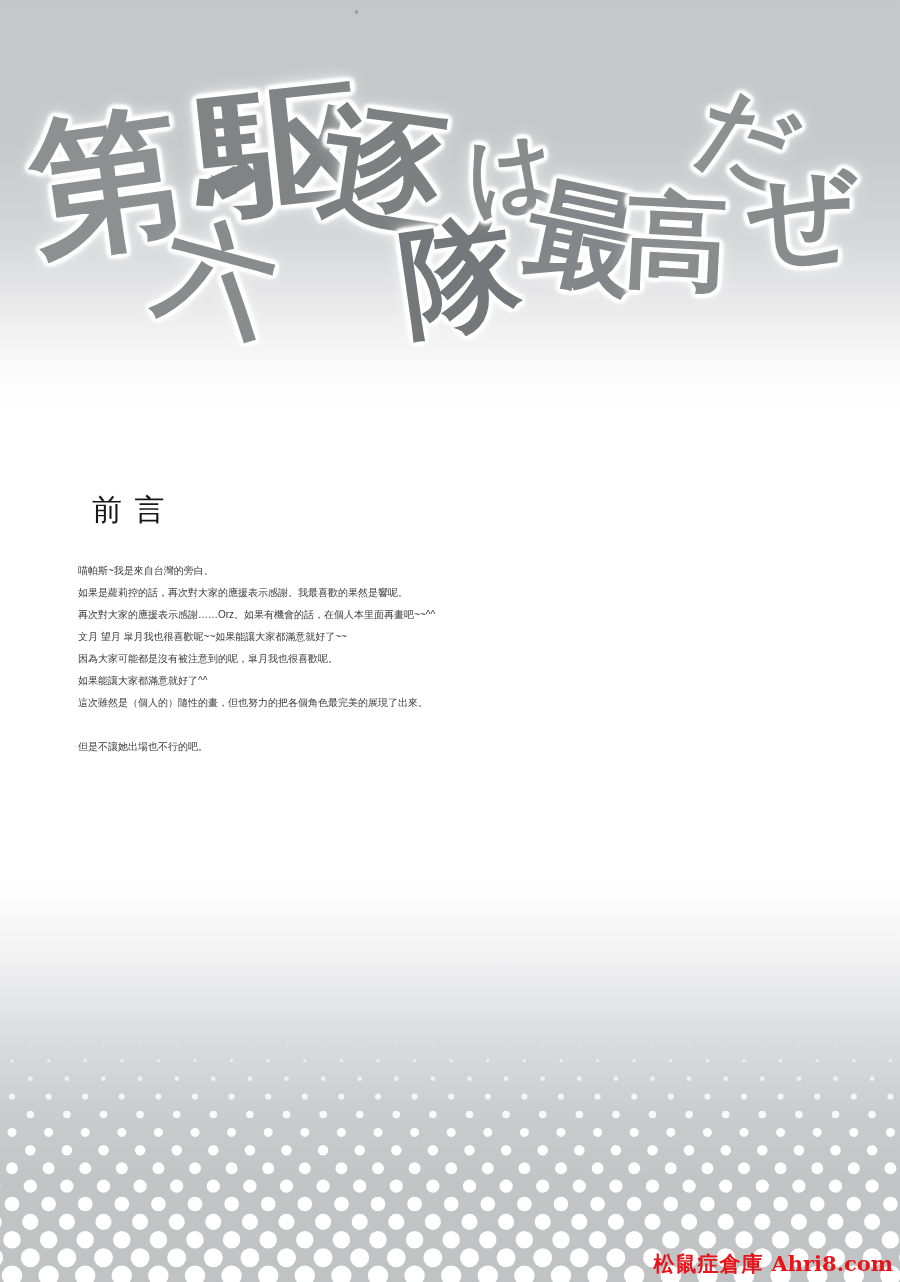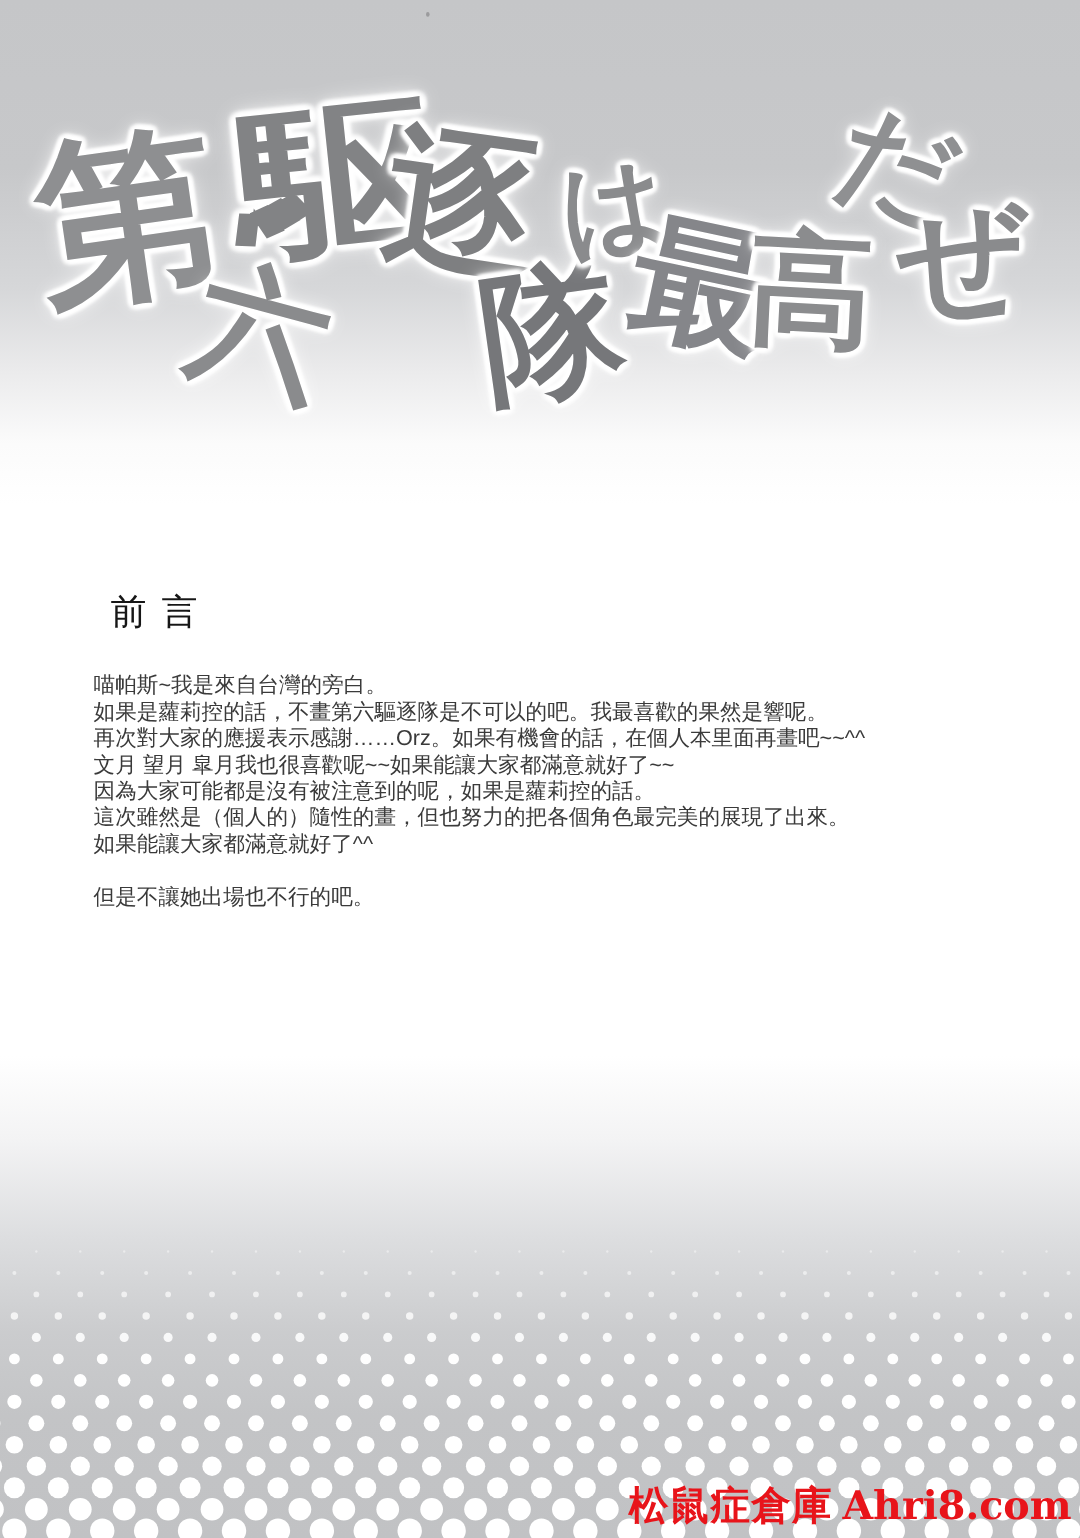--- a/index.html
+++ b/index.html
@@ -37,29 +37,29 @@
   
   .speck{position:absolute;left:355px;top:10px;width:3px;height:4px;border-radius:50%;
     background:#9b9b9d;z-index:1;}
   
   .preface{position:absolute;left:0;top:0;z-index:3;}
   .preface-heading{
     position:absolute;left:92px;top:490px;margin:0;
     font-size:30px;font-weight:normal;color:#161616;letter-spacing:0.42em;white-space:nowrap;
   }
   .preface-body{position:absolute;left:78px;top:560px;width:740px;}
-  .pline{font-size:18px;line-height:22px;color:#3a3a3a;white-space:nowrap;}
+  .pline{font-size:10px;line-height:22px;color:#3a3a3a;white-space:nowrap;}
   .pline.blank{height:22px;}
   
   #halftone{position:absolute;left:0;top:1000px;width:900px;height:282px;z-index:4;display:block;}
   
   .watermark{
     position:absolute;right:7px;bottom:4px;z-index:5;white-space:nowrap;
     font-family:"DejaVu Serif","Liberation Serif",serif;
-    font-size:33px;font-weight:bold;letter-spacing:1px;
+    font-size:21px;font-weight:bold;letter-spacing:1px;
   }
   .watermark .wm-url{margin-left:8px;letter-spacing:0;}
 </style>
 </head>
 <body>
 
 <div class="page">
 
   <div class="title-art">
     <span class="tchar t0" style="color: rgb(142, 143, 145);">第</span>
@@ -73,26 +73,26 @@
     <span class="tchar t8" style="color: rgb(143, 144, 146);">だ</span>
     <span class="tchar t9" style="color: rgb(138, 139, 141);">ぜ</span>
   </div>
 
   <div class="speck"></div>
 
   <section class="preface">
     <h1 class="preface-heading">前言</h1>
     <div class="preface-body">
       <div class="pline">喵帕斯~我是來自台灣的旁白。</div>
-      <div class="pline">如果是蘿莉控的話，不畫第六驅逐隊是不可以的吧。我最喜歡的果然是響呢。</div>
+      <div class="pline">如果是蘿莉控的話，再次對大家的應援表示感謝。我最喜歡的果然是響呢。</div>
       <div class="pline">再次對大家的應援表示感謝……Orz。如果有機會的話，在個人本里面再畫吧~~^^</div>
       <div class="pline">文月 望月 皐月我也很喜歡呢~~如果能讓大家都滿意就好了~~</div>
-      <div class="pline">因為大家可能都是沒有被注意到的呢，如果是蘿莉控的話。</div>
+      <div class="pline">因為大家可能都是沒有被注意到的呢，皐月我也很喜歡呢。</div>
+      <div class="pline">如果能讓大家都滿意就好了^^</div>
       <div class="pline">這次雖然是（個人的）隨性的畫，但也努力的把各個角色最完美的展現了出來。</div>
-      <div class="pline">如果能讓大家都滿意就好了^^</div>
       <div class="pline blank"></div>
       <div class="pline">但是不讓她出場也不行的吧。</div>
     </div>
   </section>
 
   <svg id="halftone" viewBox="0 0 900 282" xmlns="http://www.w3.org/2000/svg">
       <circle cx="-6.3" cy="42.9" r="0.98" fill="#ffffff" opacity="0.45"></circle>
       <circle cx="30.3" cy="42.9" r="0.98" fill="#ffffff" opacity="0.45"></circle>
       <circle cx="66.9" cy="42.9" r="0.98" fill="#ffffff" opacity="0.45"></circle>
       <circle cx="103.5" cy="42.9" r="0.98" fill="#ffffff" opacity="0.45"></circle>

